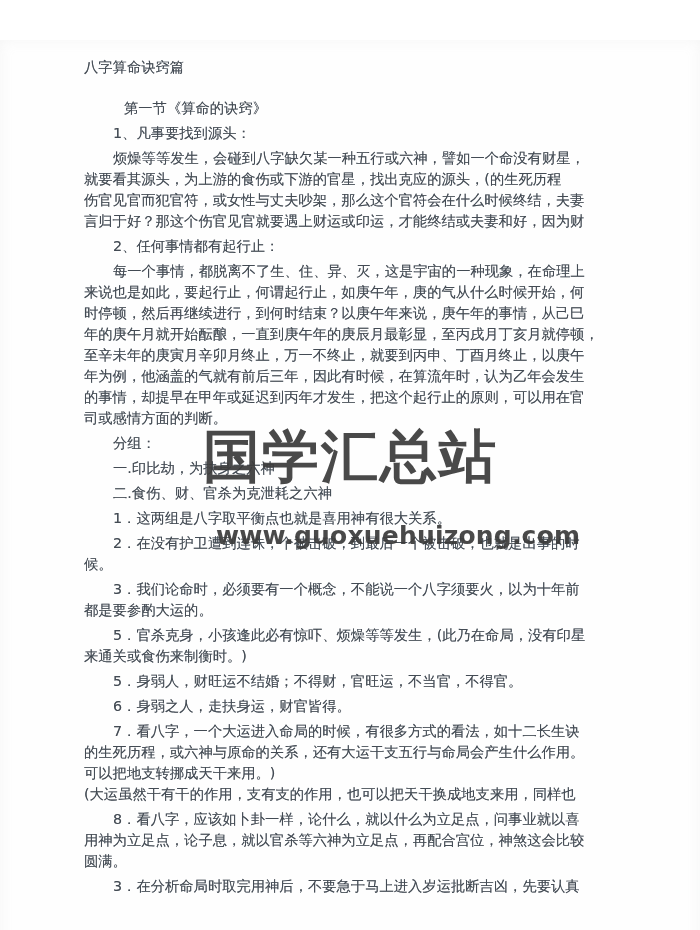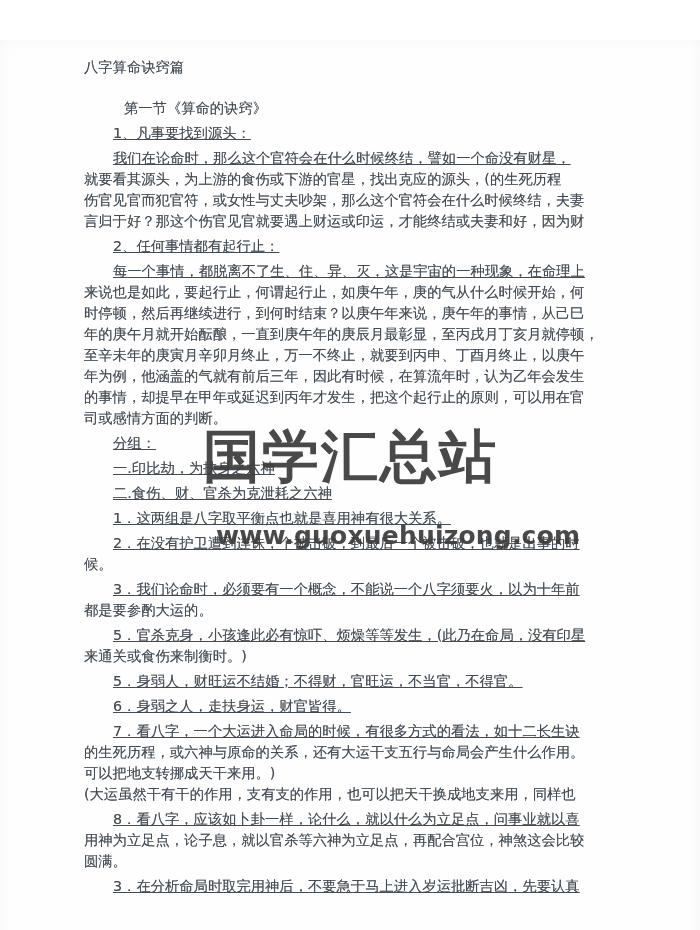--- a/index.html
+++ b/index.html
@@ -23,21 +23,21 @@
     text-shadow: 0 0 0.4px rgba(67,75,84,0.55);
   }
   .ln {
     height: 21px;
     line-height: 21px;
     white-space: nowrap;
   }
   .title { height: 21px; line-height: 21px; }
   .ind { padding-left: 29px; }   
   .sec { padding-left: 40px; }   
-  .gap { margin-top: 4px; text-decoration: underline; }      
+  .gap { margin-top: 4px; }      
   .gap-lg { margin-top: 20px; }  
   .watermark-name {
     position: absolute;
     left: 203px;
     top: 384px;
     font-size: 57px;
     font-weight: bold;
     letter-spacing: 2px;
     line-height: 1.15;
     color: rgba(59,59,59,0.93);
@@ -58,21 +58,21 @@
 </head>
 <body>
 
 <div class="page">
   <div class="content">
     <div class="title">八字算命诀窍篇</div>
 
     <div class="ln sec gap-lg">第一节《算命的诀窍》</div>
     <div class="ln ind gap">1、凡事要找到源头：</div>
 
-    <div class="ln ind gap">我们在论命时，那么这个官符会在什么时候终结，譬如一个命没有财星，</div>
+    <div class="ln ind gap">烦燥等等发生，会碰到八字缺欠某一种五行或六神，譬如一个命没有财星，</div>
     <div class="ln">就要看其源头，为上游的食伤或下游的官星，找出克应的源头，(的生死历程</div>
     <div class="ln">伤官见官而犯官符，或女性与丈夫吵架，那么这个官符会在什么时候终结，夫妻</div>
     <div class="ln">言归于好？那这个伤官见官就要遇上财运或印运，才能终结或夫妻和好，因为财</div>
 
     <div class="ln ind gap">2、任何事情都有起行止：</div>
 
     <div class="ln ind gap">每一个事情，都脱离不了生、住、异、灭，这是宇宙的一种现象，在命理上</div>
     <div class="ln">来说也是如此，要起行止，何谓起行止，如庚午年，庚的气从什么时候开始，何</div>
     <div class="ln">时停顿，然后再继续进行，到何时结束？以庚午年来说，庚午年的事情，从己巳</div>
     <div class="ln">年的庚午月就开始酝酿，一直到庚午年的庚辰月最彰显，至丙戌月丁亥月就停顿，</div>

